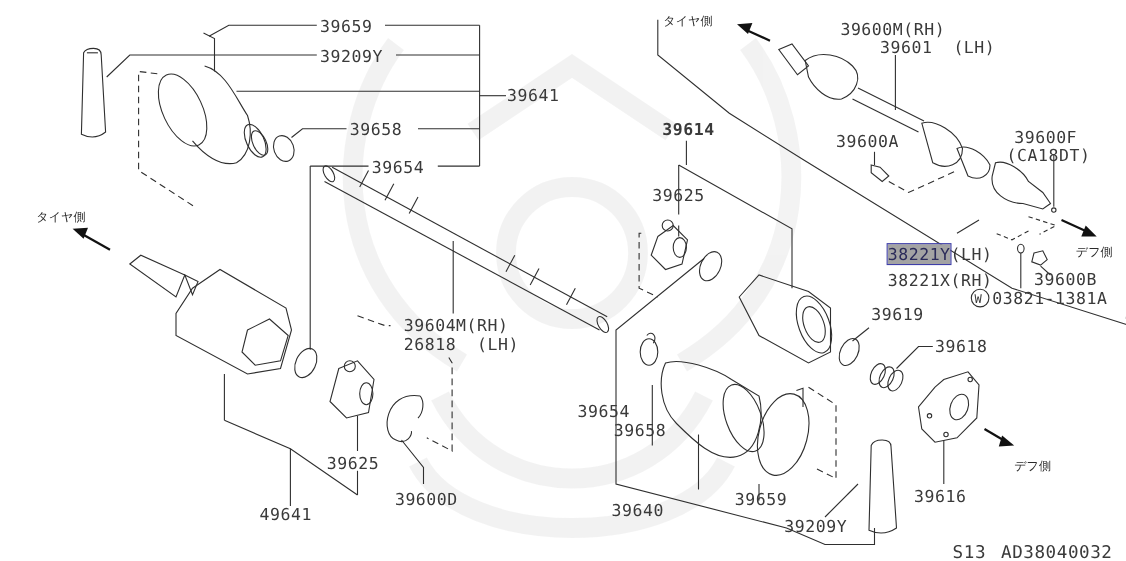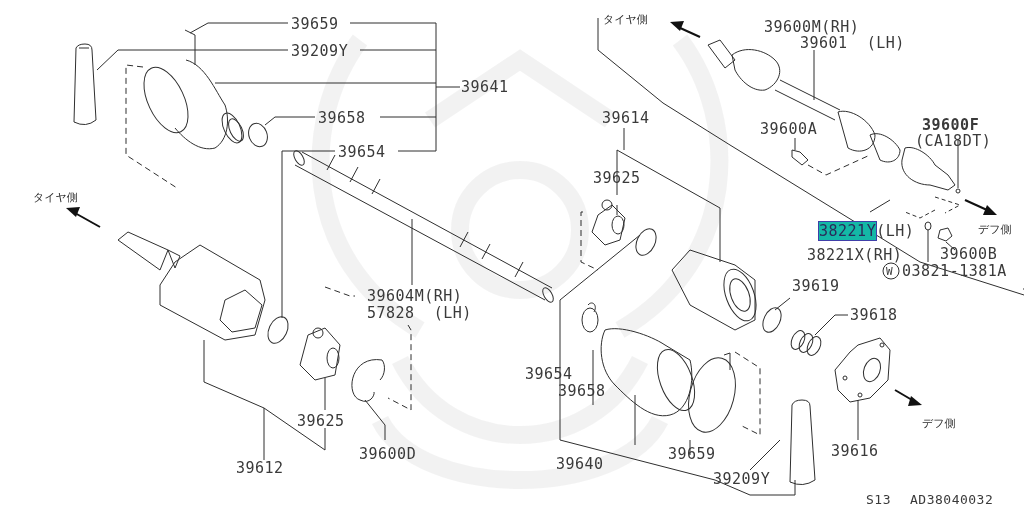--- a/index.html
+++ b/index.html
@@ -1,22 +1,22 @@
 <!DOCTYPE html>
 <html><head>
 <meta charset="utf-8">
 <style>
   html, body { margin:0; padding:0; background:#ffffff; }
   body { width:1024px; height:510px; overflow:hidden; position:relative; font-family:"DejaVu Sans Mono", "Liberation Mono", monospace; }
   #stage { position:absolute; left:0; top:0; width:960px; height:510px; }
   svg { position:absolute; left:0; top:0; }
   .lbl { position:absolute; font-family:"DejaVu Sans Mono","Liberation Mono",monospace; font-size:15px; color:#3a3a3a; line-height:16px; white-space:pre; letter-spacing:0.5px; }
   .lbl-jp { position:absolute; font-family:"DejaVu Sans","Liberation Sans",sans-serif; font-size:11px; color:#2a2a2a; white-space:pre; }
-  .hl { background:#14b8a6; outline:1px solid #3f3fa8; color:#2b2b5a;margin-left:12px; }
-  .footer { position:absolute; font-family:"DejaVu Sans Mono","Liberation Mono",monospace; font-size:13px; color:#3a3a3a; white-space:pre; letter-spacing:0.5px; }
+  .hl { background:#a3a3a3; outline:1px solid #3f3fa8; color:#2b2b5a; }
+  .footer { position:absolute; font-family:"DejaVu Sans Mono","Liberation Mono",monospace; font-size:16px; color:#3a3a3a; white-space:pre; letter-spacing:0.5px; }
 </style>
 </head>
 <body>
 
 <div id="stage">
 
 <svg width="1024" height="510" viewBox="0 0 1024 510">
 
   <g opacity="0.08" fill="none" stroke="#6b6b6b" stroke-width="18">
     <path d="M360 40 C 300 120, 300 260, 420 330"></path>
@@ -181,45 +181,45 @@
 
 <div class="lbl" style="left:291px;top:16px;">39659</div>
 <div class="lbl" style="left:291px;top:43px;">39209Y</div>
 <div class="lbl" style="left:461px;top:79px;">39641</div>
 <div class="lbl" style="left:318px;top:110px;">39658</div>
 <div class="lbl" style="left:338px;top:144px;">39654</div>
 
 <div class="lbl-jp" style="left:33px;top:190px;">タイヤ側</div>
 
 <div class="lbl" style="left:367px;top:288px;">39604M(RH)</div>
-<div class="lbl" style="left:367px;top:305px;">57828  (LH)</div>
+<div class="lbl" style="left:367px;top:305px;">26818  (LH)</div>
 
 <div class="lbl" style="left:297px;top:413px;">39625</div>
 <div class="lbl" style="left:359px;top:446px;text-align:center;">39600D</div>
-<div class="lbl" style="left:236px;top:460px;">39612</div>
-
-<div class="lbl" style="left:602px;top:110px;">39614</div>
+<div class="lbl" style="left:236px;top:460px;">49641</div>
+
+<div class="lbl" style="left:602px;top:110px;font-weight:bold;">39614</div>
 <div class="lbl" style="left:593px;top:170px;">39625</div>
 
 <div class="lbl" style="left:525px;top:366px;">39654</div>
 <div class="lbl" style="left:558px;top:383px;">39658</div>
 <div class="lbl" style="left:556px;top:456px;">39640</div>
 <div class="lbl" style="left:668px;top:446px;">39659</div>
 <div class="lbl" style="left:713px;top:471px;">39209Y</div>
 
 <div class="lbl" style="left:792px;top:278px;">39619</div>
 <div class="lbl" style="left:850px;top:307px;">39618</div>
 <div class="lbl" style="left:831px;top:443px;">39616</div>
 <div class="lbl-jp" style="left:922px;top:416px;">デフ側</div>
 
 <div class="lbl-jp" style="left:603px;top:12px;">タイヤ側</div>
 <div class="lbl" style="left:764px;top:19px;">39600M(RH)</div>
 <div class="lbl" style="left:764px;top:35px;margin-left:36px;">39601  (LH)</div>
 <div class="lbl" style="left:760px;top:121px;">39600A</div>
-<div class="lbl" style="left:922px;top:117px;font-weight:bold;">39600F</div>
+<div class="lbl" style="left:922px;top:117px;">39600F</div>
 <div class="lbl" style="left:915px;top:133px;">(CA18DT)</div>
 
 <div class="lbl" style="left:807px;top:207px;margin-top:40px;">38221X(RH)</div>
 <div class="lbl" style="left:807px;top:223px;"><span class="hl">38221Y</span><span>(LH)</span></div>
 <div class="lbl-jp" style="left:978px;top:222px;">デフ側</div>
 
 <div class="lbl" style="left:940px;top:246px;">39600B</div>
 <div class="lbl" style="left:886px;top:264px;font-size:11px;">W</div>
 <div class="lbl" style="left:902px;top:263px;">03821-1381A</div>
 

